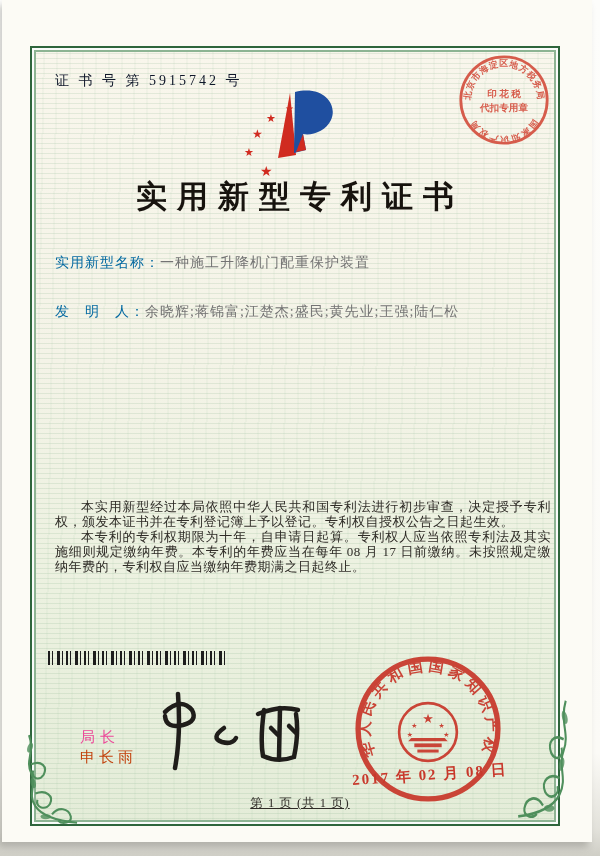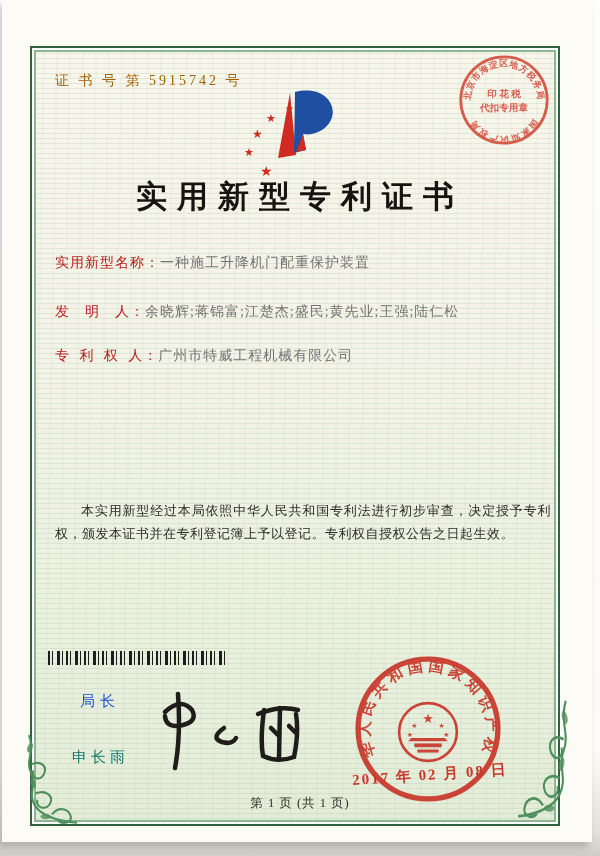--- a/index.html
+++ b/index.html
@@ -18,50 +18,50 @@
     position:absolute;left:28px;top:46px;width:526px;height:776px;
     border:2px solid #2e653c;
     box-shadow:inset 0 0 0 2px rgba(255,255,255,.95), inset 0 0 0 4px #8db493;
     background:
       repeating-linear-gradient(91deg, rgba(255,255,255,0) 0 11px, rgba(140,185,148,.07) 11px 13px),
       repeating-linear-gradient(0deg, rgba(118,168,126,.17) 0 1px, rgba(0,0,0,0) 1px 5px),
       linear-gradient(180deg,#f9f6ec 0%,#f4f3e7 40%,#ecf1e0 70%,#e4ecd8 100%);
   }
   .abs{position:absolute;}
   .cert-number{
-    left:55px;top:72px;font-size:14px;color:#a16207;letter-spacing:3px;
+    left:55px;top:72px;font-size:14px;color:#0f172a;letter-spacing:3px;
   }
   .title{
     left:0;top:176px;width:600px;text-align:center;
     font-size:31px;font-weight:bold;color:#17130e;letter-spacing:10px;
   }
   .fields{left:55px;top:253px;width:500px;}
   .field-row{font-size:14px;color:#2e2b26;letter-spacing:1px;line-height:20px;margin-bottom:24px;white-space:nowrap;}
   .field-row.first{margin-bottom:29px;}
-  .field-label{color:#b91c1c;font-family:Liberation Mono, monospace;}
+  .field-label{color:#0369a1;}
   .field-value{color:#737373;}
   .paras{left:55px;top:499px;width:496px;}
   .paras p{
-    margin:0;font-size:13px;line-height:23px;letter-spacing:.5px;
+    margin:0;font-size:13px;line-height:15px;letter-spacing:.5px;
     color:#2f2c27;text-align:justify;text-indent:2em;
   }
   .barcode{
     left:48px;top:651px;width:177px;height:14px;
     background:repeating-linear-gradient(90deg,
       #1d1d1d 0 2px, rgba(0,0,0,0) 2px 4px,
       #1d1d1d 4px 5px, rgba(0,0,0,0) 5px 9px,
       #1d1d1d 9px 12px, rgba(0,0,0,0) 12px 14px,
       #1d1d1d 14px 15px, rgba(0,0,0,0) 15px 18px);
   }
-  .sig-title{left:80px;top:692px;font-size:15px;letter-spacing:5px;color:#1d4ed8;}
-  .sig-name{left:72px;top:748px;font-size:15px;letter-spacing:4px;color:#0f766e;}
+  .sig-title{left:80px;top:728px;font-size:15px;letter-spacing:5px;color:#ec4899;}
+  .sig-name{left:80px;top:748px;font-size:15px;letter-spacing:4px;color:#c2410c;}
   .signature-svg{left:135px;top:690px;}
   .footer{
     left:0;top:795px;width:600px;text-align:center;
-    font-size:12.5px;color:#2f2c27;letter-spacing:1px;
+    font-size:12.5px;color:#2f2c27;letter-spacing:1px;text-decoration:underline;
   }
   .tax-stamp{left:456px;top:52px;opacity:.92;}
   .seal{left:352px;top:653px;opacity:.93;}
   .seal-date{
     left:352px;top:764px;width:200px;
     font-size:15px;font-weight:bold;color:#c8382b;letter-spacing:2px;
     transform:rotate(-4deg);white-space:nowrap;
   }
   .ornament-bl{left:20px;top:733px;}
   .ornament-br{left:512px;top:698px;transform:scaleX(-1);}
@@ -105,27 +105,25 @@
 
 <div class="abs title">实用新型专利证书</div>
 
 <div class="abs fields">
   <div class="field-row first">
     <span class="field-label">实用新型名称：</span><span class="field-value">一种施工升降机门配重保护装置</span>
   </div>
   <div class="field-row">
     <span class="field-label">发　明　人：</span><span class="field-value">余晓辉;蒋锦富;江楚杰;盛民;黄先业;王强;陆仁松</span>
   </div>
-  <div class="field-row">
-    <span class="field-label">专 利 权 人：</span><span class="field-value">广州市特威工程机械有限公司</span>
-  </div>
 </div>
 
 <div class="abs paras">
   <p>本实用新型经过本局依照中华人民共和国专利法进行初步审查，决定授予专利权，颁发本证书并在专利登记簿上予以登记。专利权自授权公告之日起生效。</p>
+  <p>本专利的专利权期限为十年，自申请日起算。专利权人应当依照专利法及其实施细则规定缴纳年费。本专利的年费应当在每年 08 月 17 日前缴纳。未按照规定缴纳年费的，专利权自应当缴纳年费期满之日起终止。</p>
 </div>
 
 <div class="abs barcode"></div>
 
 <div class="abs sig-title">局长</div>
 <div class="abs sig-name">申长雨</div>
 
 <svg class="abs signature-svg" width="180" height="85" viewBox="0 0 170 85">
   <g fill="none" stroke="#1f1d1a" stroke-width="4.5" stroke-linecap="round">
     <path d="M25,22 q16,-15 27,-2 q6,11 -9,15 q-17,4 -18,-9"></path>

